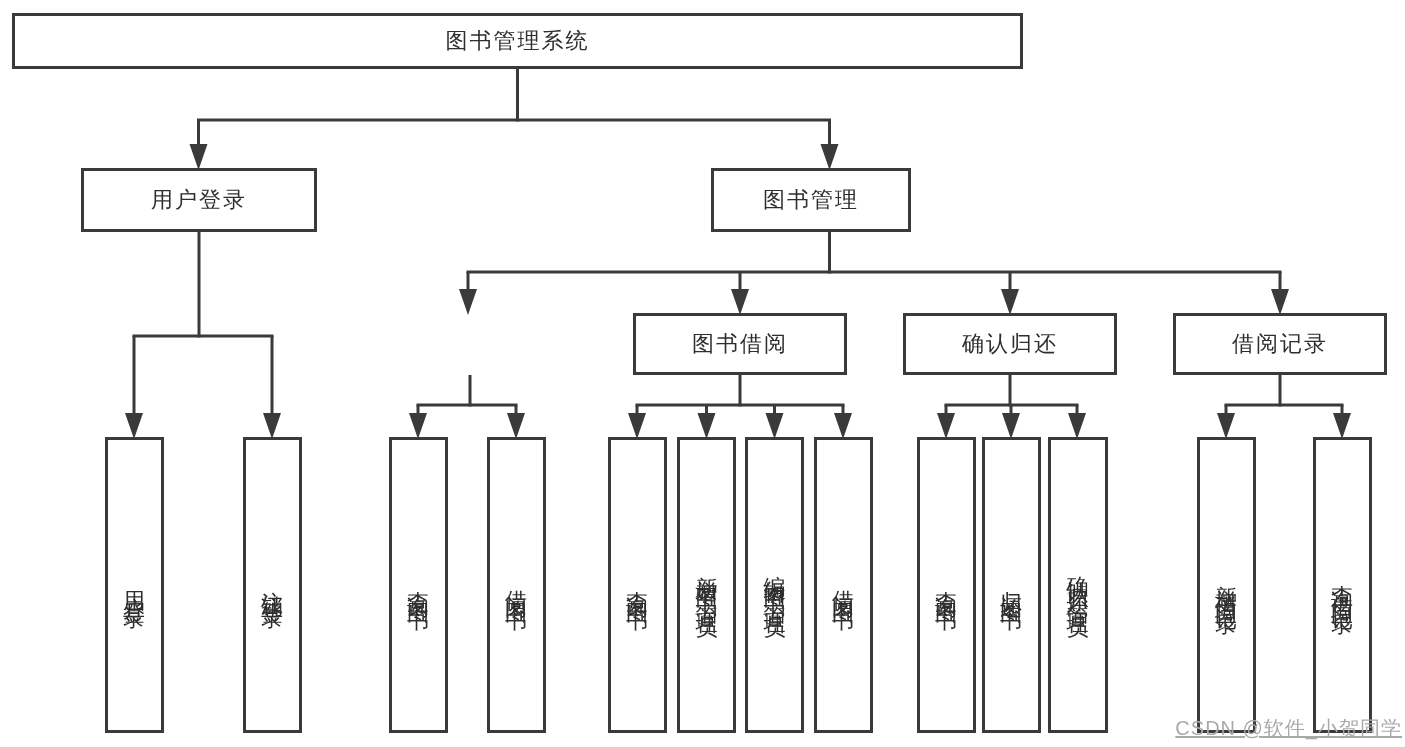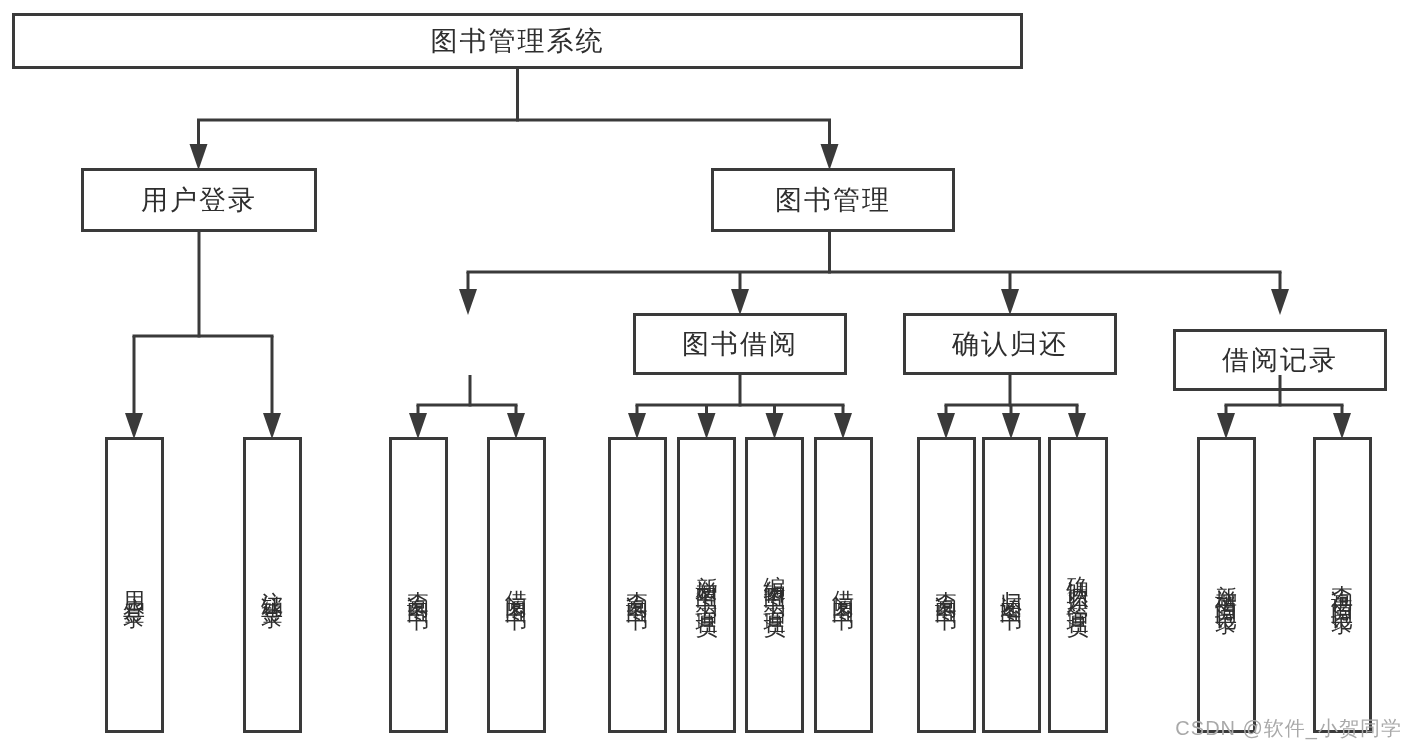--- a/index.html
+++ b/index.html
@@ -16,21 +16,21 @@
     box-sizing: border-box;
     border: 3px solid #3a3a3a;
     background: #ffffff;
     color: #2e2e2e;
     display: flex;
     align-items: center;
     justify-content: center;
     z-index: 1;
   }
   .hnode {
-    font-size: 27px;
+    font-size: 22px;
     letter-spacing: 2px;
     white-space: nowrap;
   }
   .vnode {
     writing-mode: vertical-rl;
     text-orientation: mixed;
     font-size: 22px;
     letter-spacing: 6px;
     line-height: 1;
   }
@@ -52,45 +52,46 @@
   }
   .watermark {
     position: absolute;
     right: 3px;
     bottom: 5px;
     font-size: 20px;
     letter-spacing: 1px;
     color: #a9a9a9;
     z-index: 3;
     white-space: nowrap;
+    text-decoration: underline;
   }
 </style>
 </head>
 <body>
 
 <div class="canvas">
 
   <div class="node hnode" style="left:12px; top:13px; width:1011px; height:56px;">
     <span>图书管理系统</span>
   </div>
 
   <div class="node hnode" style="left:81px; top:168px; width:236px; height:64px;">
     <span>用户登录</span>
   </div>
-  <div class="node hnode" style="left:711px; top:168px; width:244px; height:64px;">
+  <div class="node hnode" style="left:711px; top:168px; width:200px; height:64px;">
     <span>图书管理</span>
   </div>
 
   <div class="node hnode" style="left:633px; top:313px; width:214px; height:62px;">
     <span>图书借阅</span>
   </div>
   <div class="node hnode" style="left:903px; top:313px; width:214px; height:62px;">
     <span>确认归还</span>
   </div>
-  <div class="node hnode" style="left:1173px; top:313px; width:214px; height:62px;margin-top:16px;">
+  <div class="node hnode" style="left:1173px; top:313px; width:214px; height:62px;">
     <span>借阅记录</span>
   </div>
 
   <div class="node vnode" style="left:104.5px; top:437px; width:59px; height:296px;">
     <span>用户登录</span>
   </div>
   <div class="node vnode" style="left:242.5px; top:437px; width:59px; height:296px;">
     <span>注销登录</span>
   </div>
 

